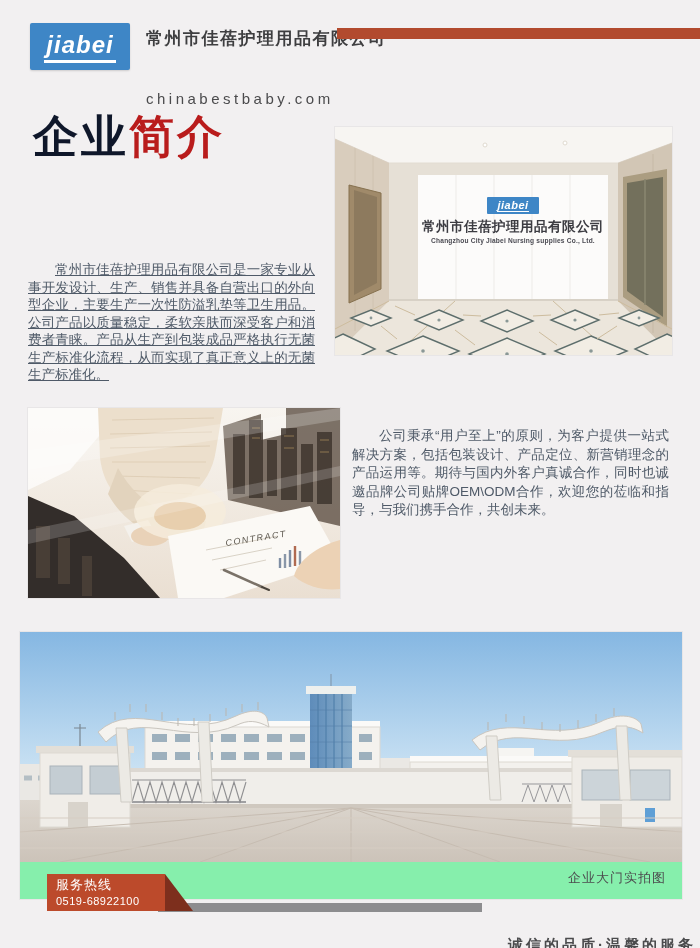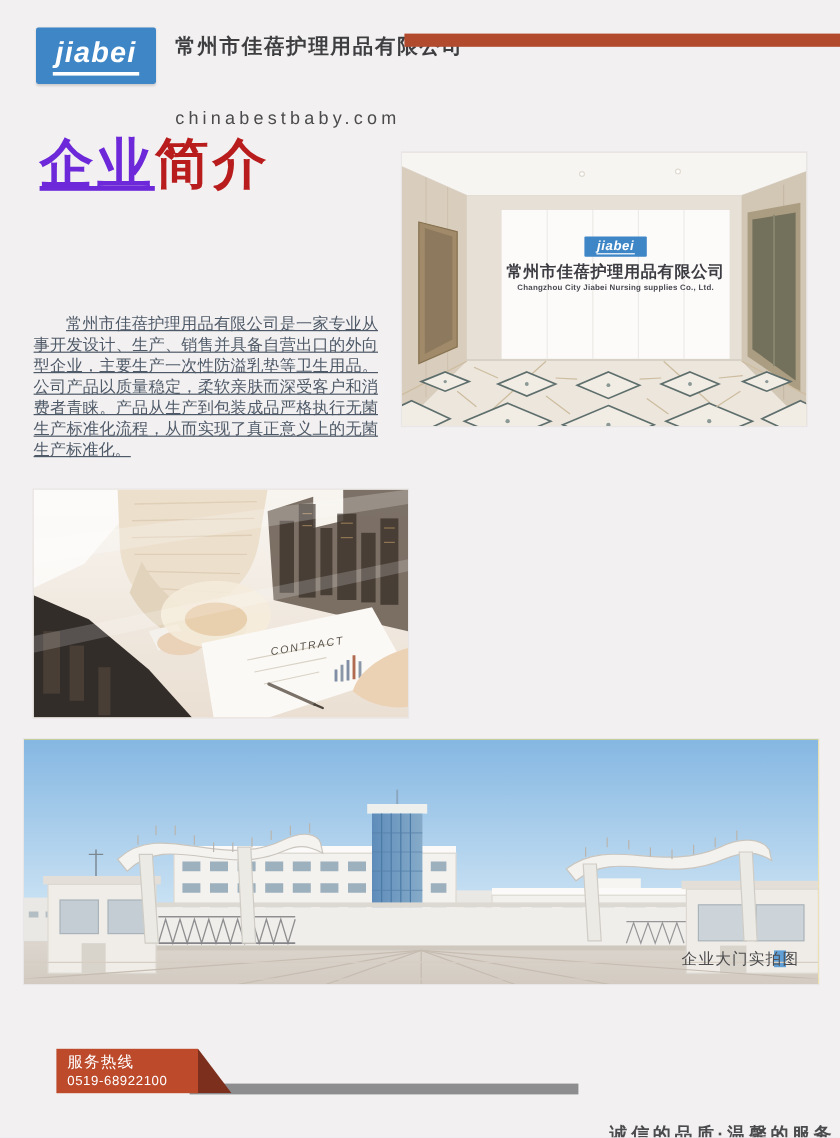--- a/index.html
+++ b/index.html
@@ -15,28 +15,28 @@
     border-bottom:3px solid #fff; padding:0 2px 1px 2px; letter-spacing:1px; }
   .company-name { position:absolute; left:146px; top:27px; font-size:17px; font-weight:700;
     color:#3e3e40; letter-spacing:1.5px; }
   .website { position:absolute; left:146px; top:49px; font-size:15px; font-weight:400;
     color:#4b4b4d; letter-spacing:3.5px;margin-top:41px; }
   .top-red-bar { position:absolute; left:337px; top:28px; width:363px; height:11px; background:#b24a2e; }
 
   
   .page-title { position:absolute; left:33px; top:112px; font-size:45px; font-weight:700;
     letter-spacing:3px; line-height:1.1; }
-  .t-black { color:#6d28d9;text-decoration:underline; }
+  .t-black { color:#0f172a; }
   .t-red { color:#b91c1c; }
 
   
   .photo { position:absolute; overflow:hidden; box-shadow:0 0 0 1px rgba(0,0,0,.04); }
   .lobby-photo { left:335px; top:127px; width:337px; height:228px; background:#e8e2d8; }
   .handshake-photo { left:28px; top:408px; width:312px; height:190px; background:#efe6da; }
-  .factory-photo { left:20px; top:616px; width:662px; height:204px; background:#fde047; }
+  .factory-photo { left:20px; top:632px; width:662px; height:267px; background:#86efac; }
   .photo svg { display:block; }
 
   .lobby-sign { position:absolute; left:83px; top:68px; width:190px; text-align:center; }
   .sign-logo { display:inline-block; background:#3e86c6; color:#fff; font-style:italic; font-weight:700;
     font-size:11px; padding:2px 10px 3px 10px; border-radius:1px; letter-spacing:.5px; }
   .sign-logo span{ border-bottom:1px solid #fff; }
   .sign-cn { margin-top:4px; font-size:13.5px; font-weight:700; color:#3c3c42; letter-spacing:.5px; white-space:nowrap; }
   .sign-en { margin-top:1px; font-size:6.6px; font-weight:700; color:#4a4a52; letter-spacing:.2px; white-space:nowrap; }
 
   .photo-caption { position:absolute; right:16px; bottom:12px; font-size:13px; color:#4c4c4e; letter-spacing:1px; }
@@ -206,20 +206,21 @@
         <line x1="262" y1="159" x2="262" y2="142" stroke="#7f8ea4"></line>
         <line x1="267" y1="158" x2="267" y2="138" stroke="#b06a50"></line>
         <line x1="272" y1="157" x2="272" y2="143" stroke="#8a97a8"></line>
       </g>
       <path d="M312,132 C290,138 270,152 266,168 C278,179 298,183 312,181 Z" fill="#ecd2b5"></path>
       <polygon points="0,42 312,0 312,12 0,62" fill="#ffffff" opacity="0.22"></polygon>
       <polygon points="0,122 312,58 312,68 0,136" fill="#ffffff" opacity="0.18"></polygon>
     </svg>
   </div>
 
+  <p class="para para2">公司秉承“用户至上”的原则，为客户提供一站式解决方案，包括包装设计、产品定位、新营销理念的产品运用等。期待与国内外客户真诚合作，同时也诚邀品牌公司贴牌OEM\ODM合作，欢迎您的莅临和指导，与我们携手合作，共创未来。</p>
 
   <div class="photo factory-photo">
     <svg viewBox="0 0 662 230" width="662" height="230">
       <defs>
         <linearGradient id="sky" x1="0" y1="0" x2="0" y2="1">
           <stop offset="0" stop-color="#85b7e2"></stop>
             <stop offset="1" stop-color="#d9ebf7"></stop>
         </linearGradient>
         <linearGradient id="ground" x1="0" y1="0" x2="0" y2="1">
           <stop offset="0" stop-color="#dcd6ce"></stop>

